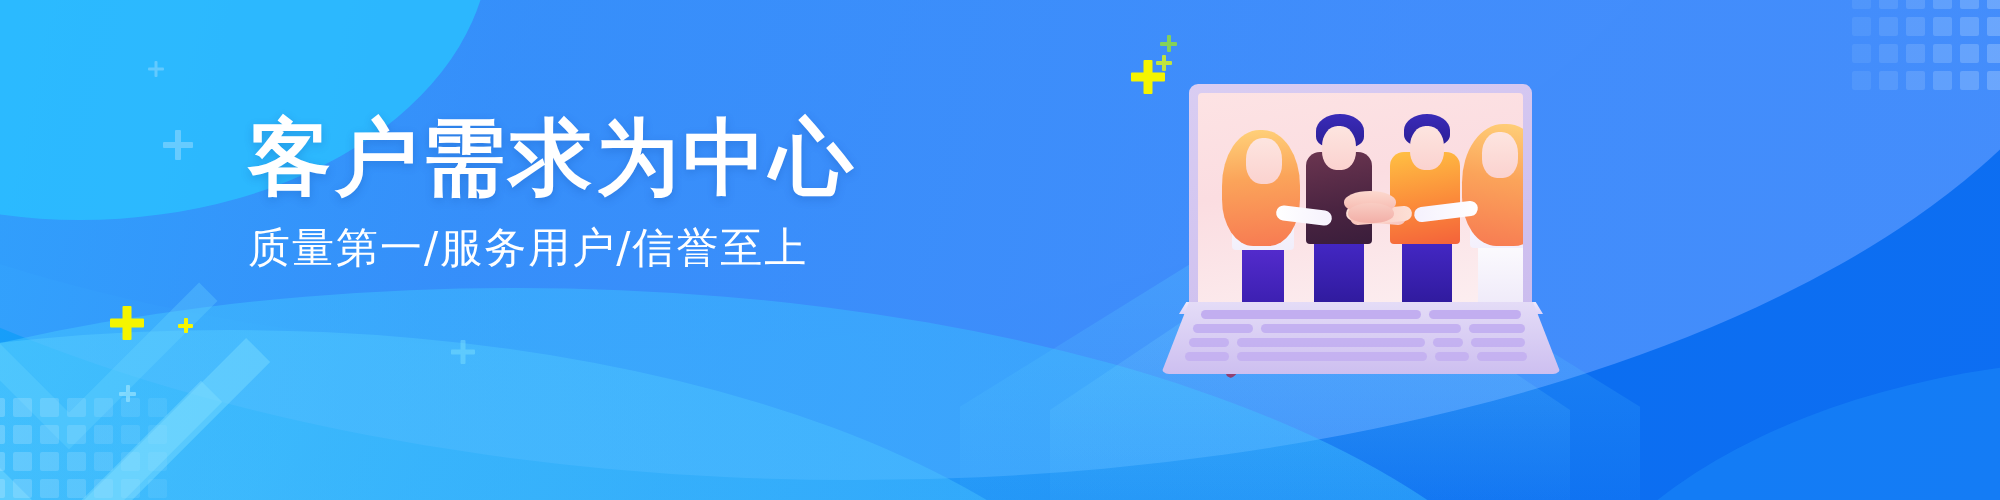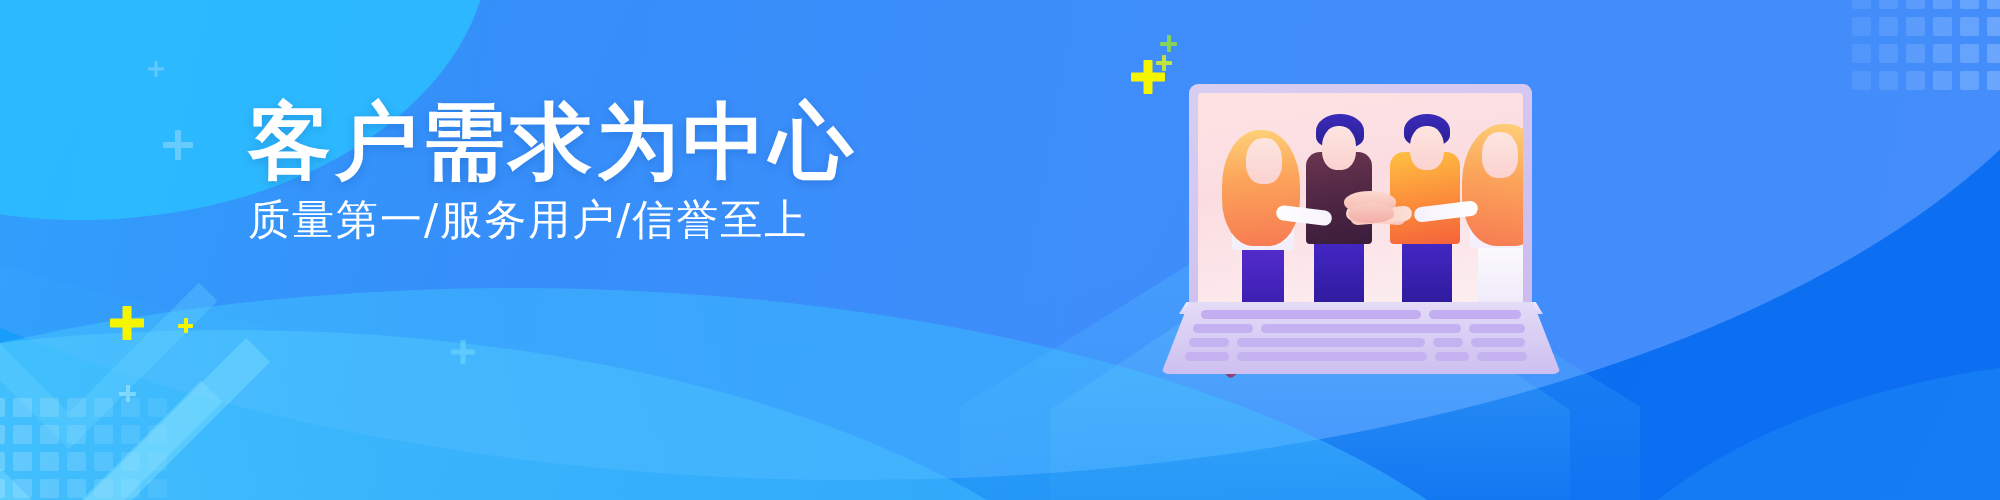--- a/index.html
+++ b/index.html
@@ -118,34 +118,34 @@
   
   .plus{ position:absolute; }
   .plus::before,.plus::after{
     content:""; position:absolute; background:currentColor; border-radius:1px;
   }
   .plus::before{ left:50%; top:0; width:var(--t); height:100%; transform:translateX(-50%); }
   .plus::after{ top:50%; left:0; height:var(--t); width:100%; transform:translateY(-50%); }
 
   
   #copy{
-    position:absolute; left:248px; top:100px; width:560px;
+    position:absolute; left:248px; top:116px; width:560px;
   }
   #headline{
     font-size:83px;
     line-height:1;
     font-weight:700;
     letter-spacing:4px;
     color:#ffffff;
     white-space:nowrap;
     text-shadow:0 3px 10px rgba(8,60,150,.22);
     font-family:"DejaVu Sans","Liberation Sans",sans-serif;
   }
   #subhead{
-    margin-top:16px;
+    margin-top:28px;
     font-size:42px;
     line-height:1;
     font-weight:400;
     letter-spacing:2px;
     color:#ffffff;
     white-space:nowrap;
     font-family:"DejaVu Sans","Liberation Sans",sans-serif;
   }
 
   

